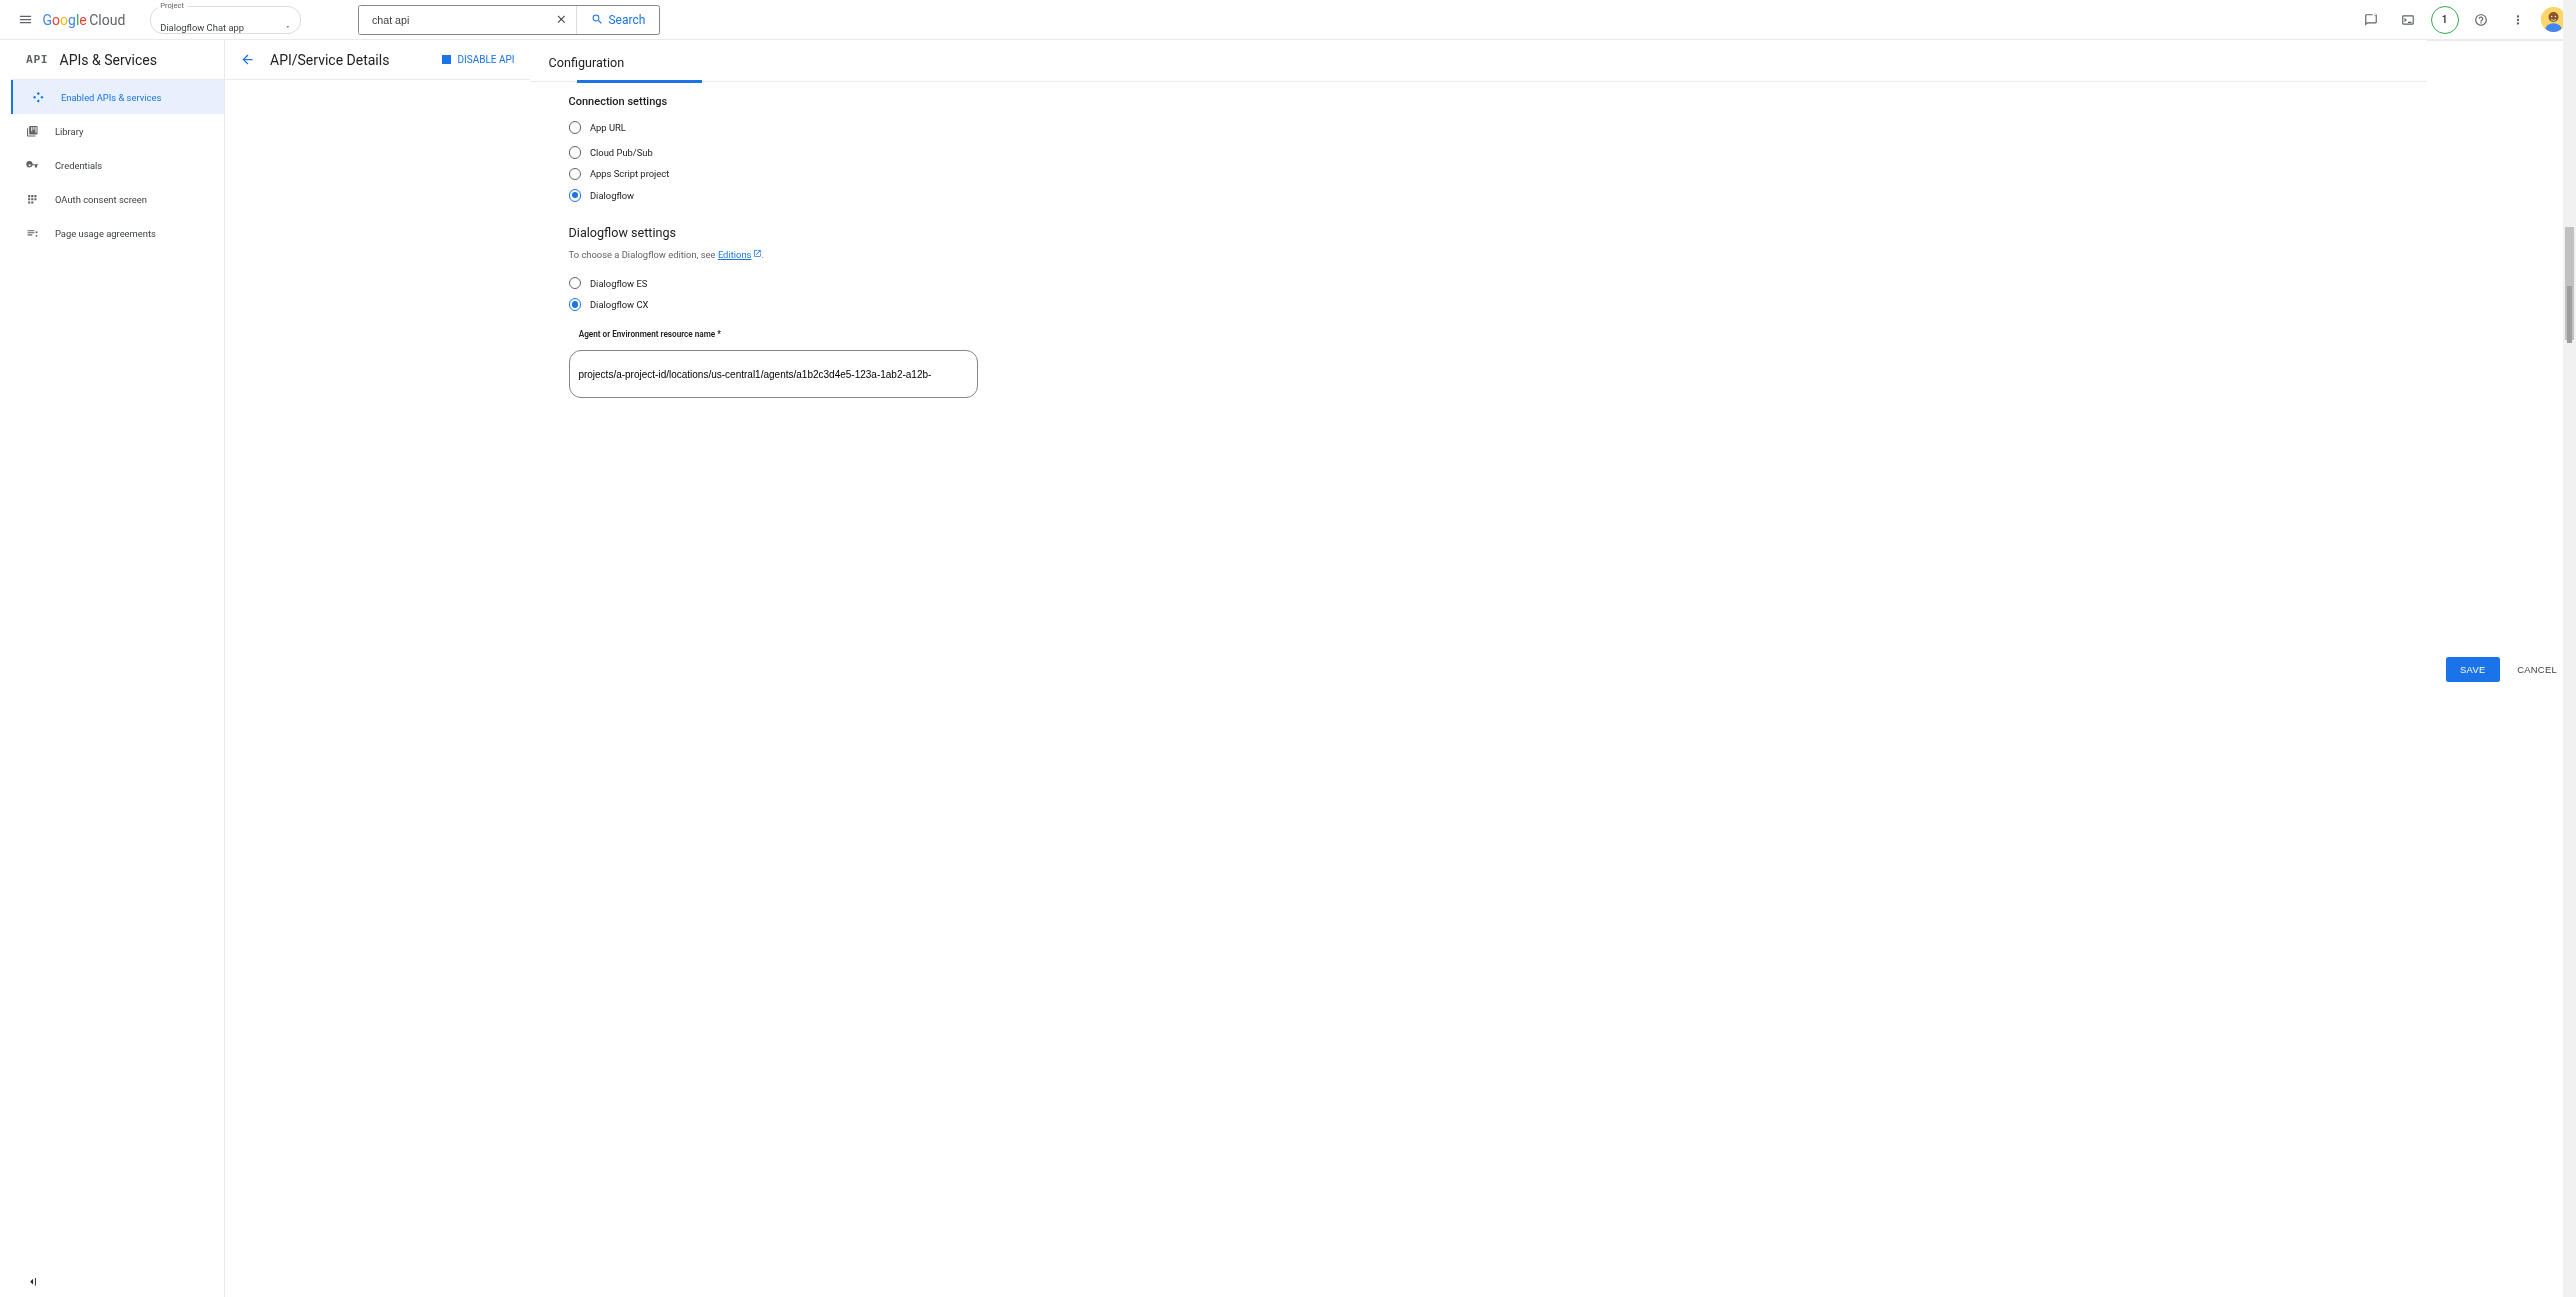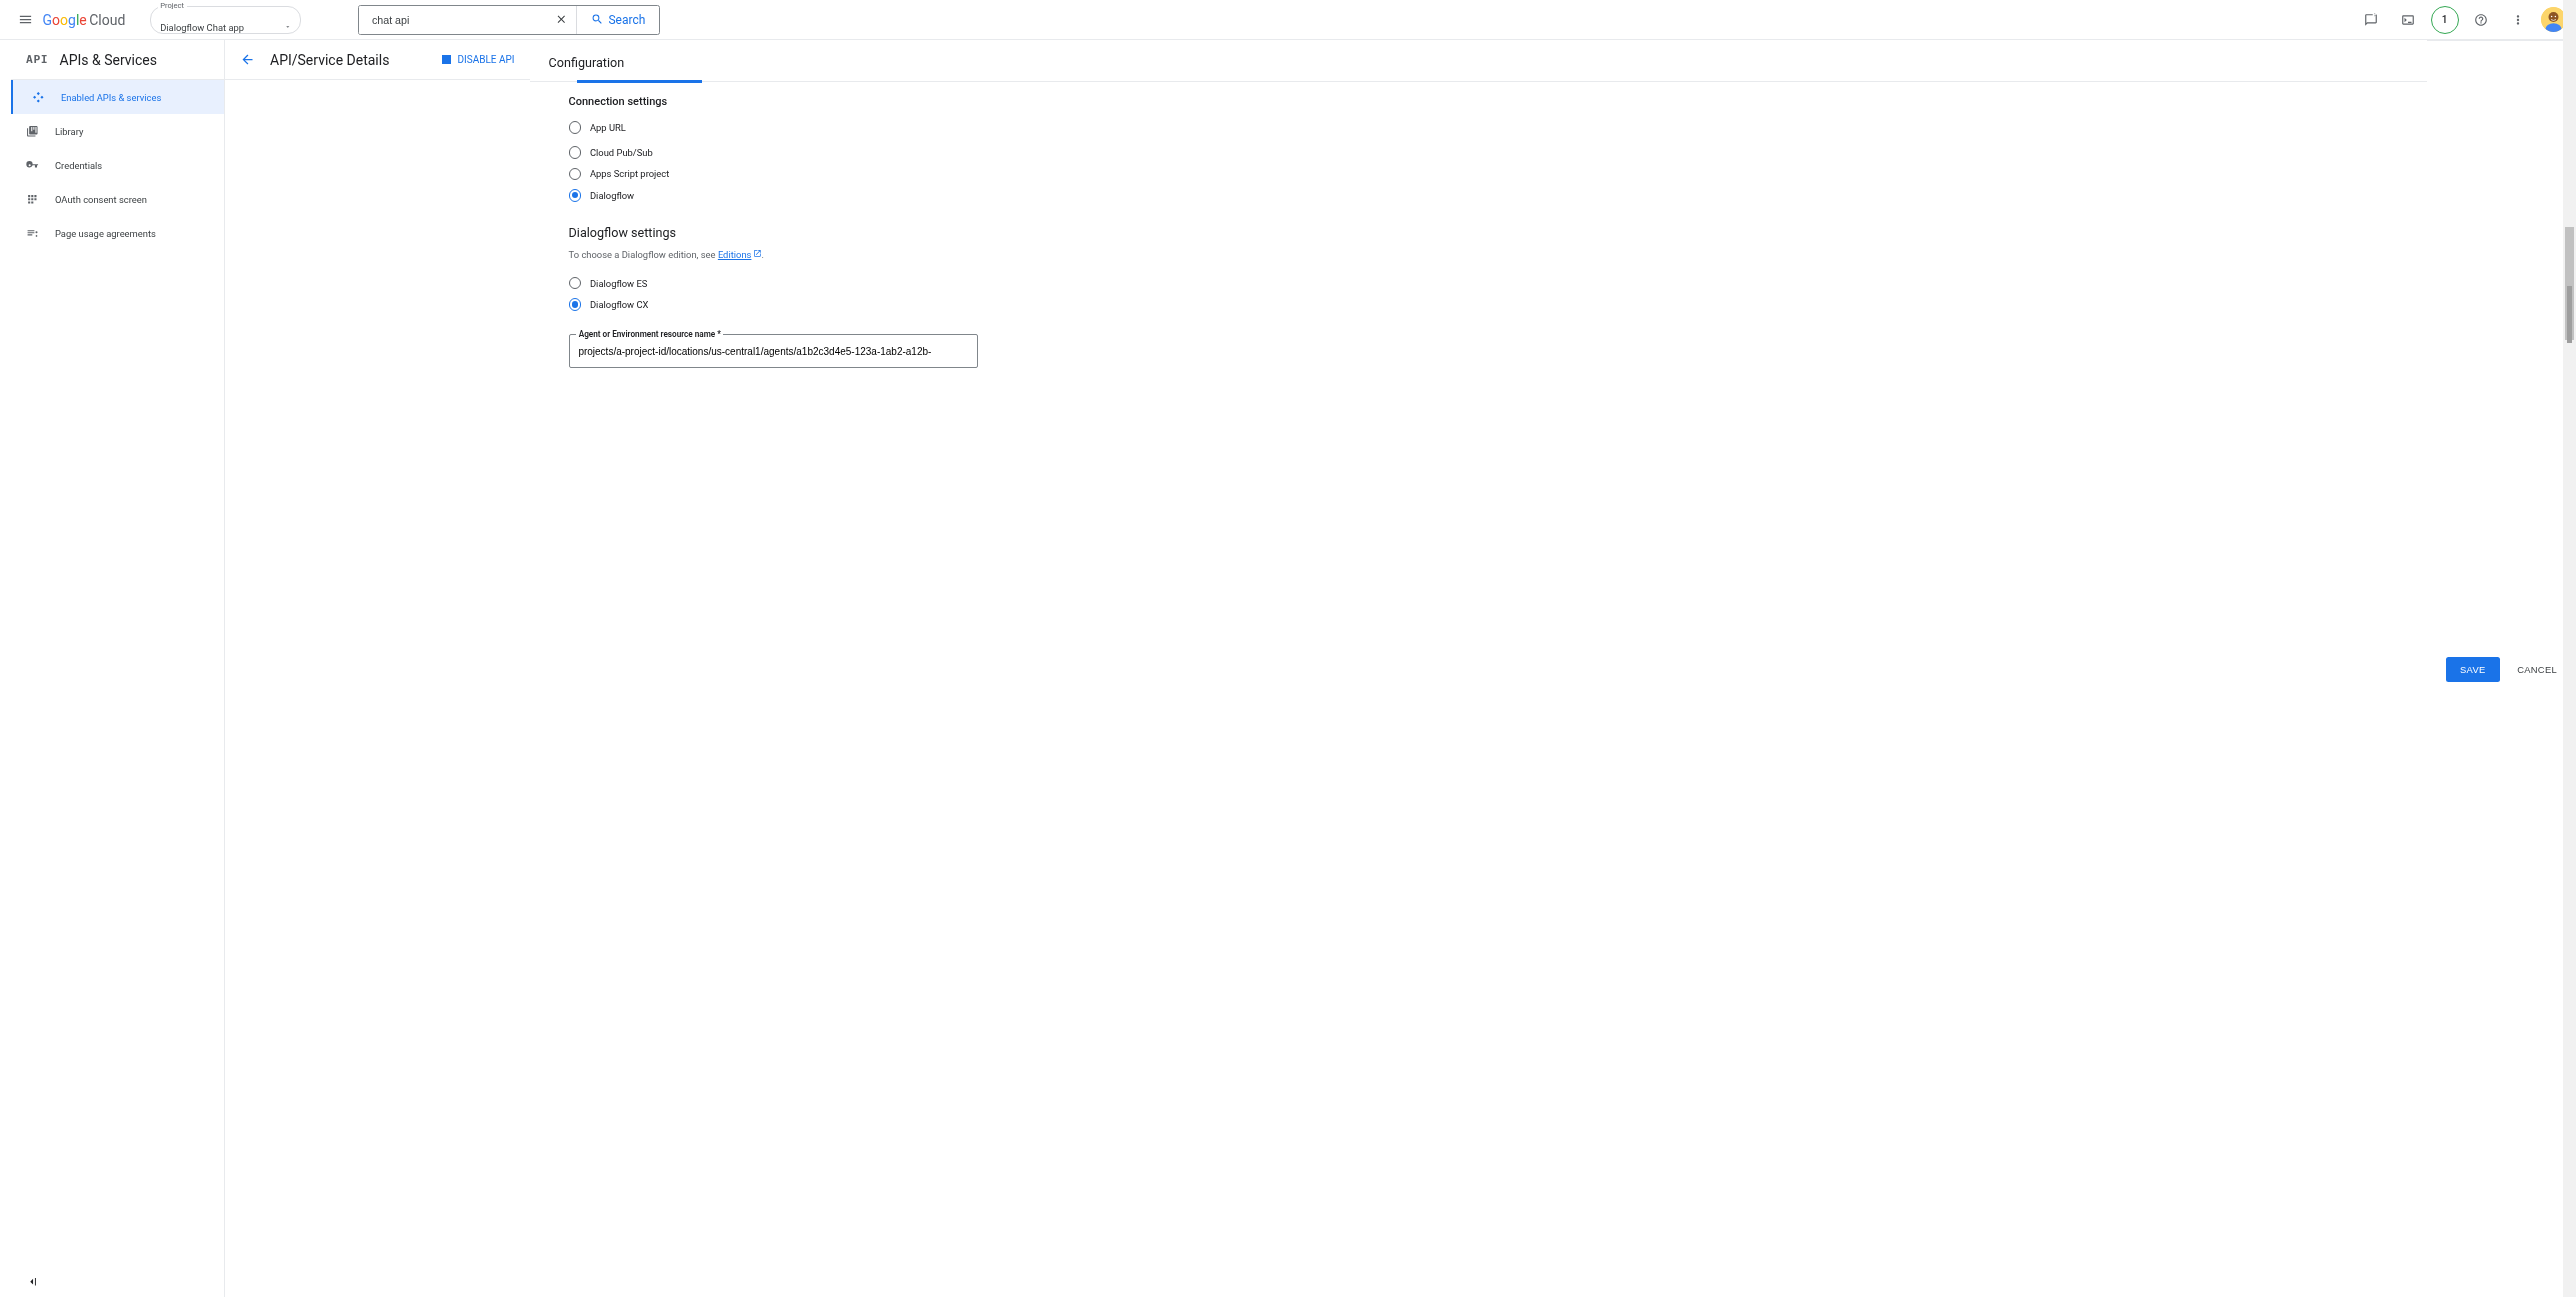--- a/index.html
+++ b/index.html
@@ -49,21 +49,21 @@
 .radio-row { display:flex; align-items:center; gap:8.8px; height:21.4px; font-size:9.4px; cursor:pointer; }
 .radio { width:12.6px; height:12.6px; border:1.3px solid #5f6368; border-radius:50%; display:flex; align-items:center; justify-content:center; flex-shrink:0; }
 .radio.checked { border-color:#1a73e8; }
 .radio.checked::after { content:""; width:6.3px; height:6.3px; border-radius:50%; background:#1a73e8; }
 .sub-title2 { font-size:12.6px; font-weight:400; margin-bottom:8.8px; }
 .hint { font-size:9.4px; color:#5f6368; margin-bottom:12.6px; }
 .hint a { color:#1a73e8; text-decoration:underline; }
 .ext-icon { color:#1a73e8; margin-left:1.3px; }
 .tf-wrap { position:relative; width:409px; margin-top:14px; }
 .tf-label { position:absolute; top:-5.7px; left:7.6px; background:#fff; padding:0 2.5px; font-size:8.2px; font-weight:600; }
-.tf-input { width:100%; height:34px; border:0.6px solid #80868b; border-radius:2px; padding:0 8.8px; font-size:10px; outline:none; }
+.tf-input { width:100%; height:48px; border:0.6px solid #80868b; border-radius:12px; padding:0 8.8px; font-size:10px; outline:none;margin-top:16px; }
 .bottom-bar { border-top:0.6px solid #e8eaed; padding:10px 19px; display:flex; gap:17.6px; align-items:center; }
 .btn-save { background:#1a73e8; color:#fff; border:none; height:25px; padding:0 14px; border-radius:2.5px; font-size:9.4px; font-weight:500; letter-spacing:0.3px; cursor:pointer; }
 .btn-cancel { background:none; border:none; font-size:9.4px; font-weight:500; letter-spacing:0.3px; cursor:pointer; color:#3c4043; }
 body { position:relative; }
 .rb { position:fixed; right:0; top:0; bottom:0; width:12.6px; background:#f1f1f1; }
 .rb-thumb1 { position:absolute; top:227px; width:8.8px; left:1.9px; height:113px; background:#c1c1c1; }
 .rb-thumb2 { position:absolute; top:286px; width:5px; left:3.8px; height:57px; background:#9e9e9e; }
 </style>
 </head>
 <body>

